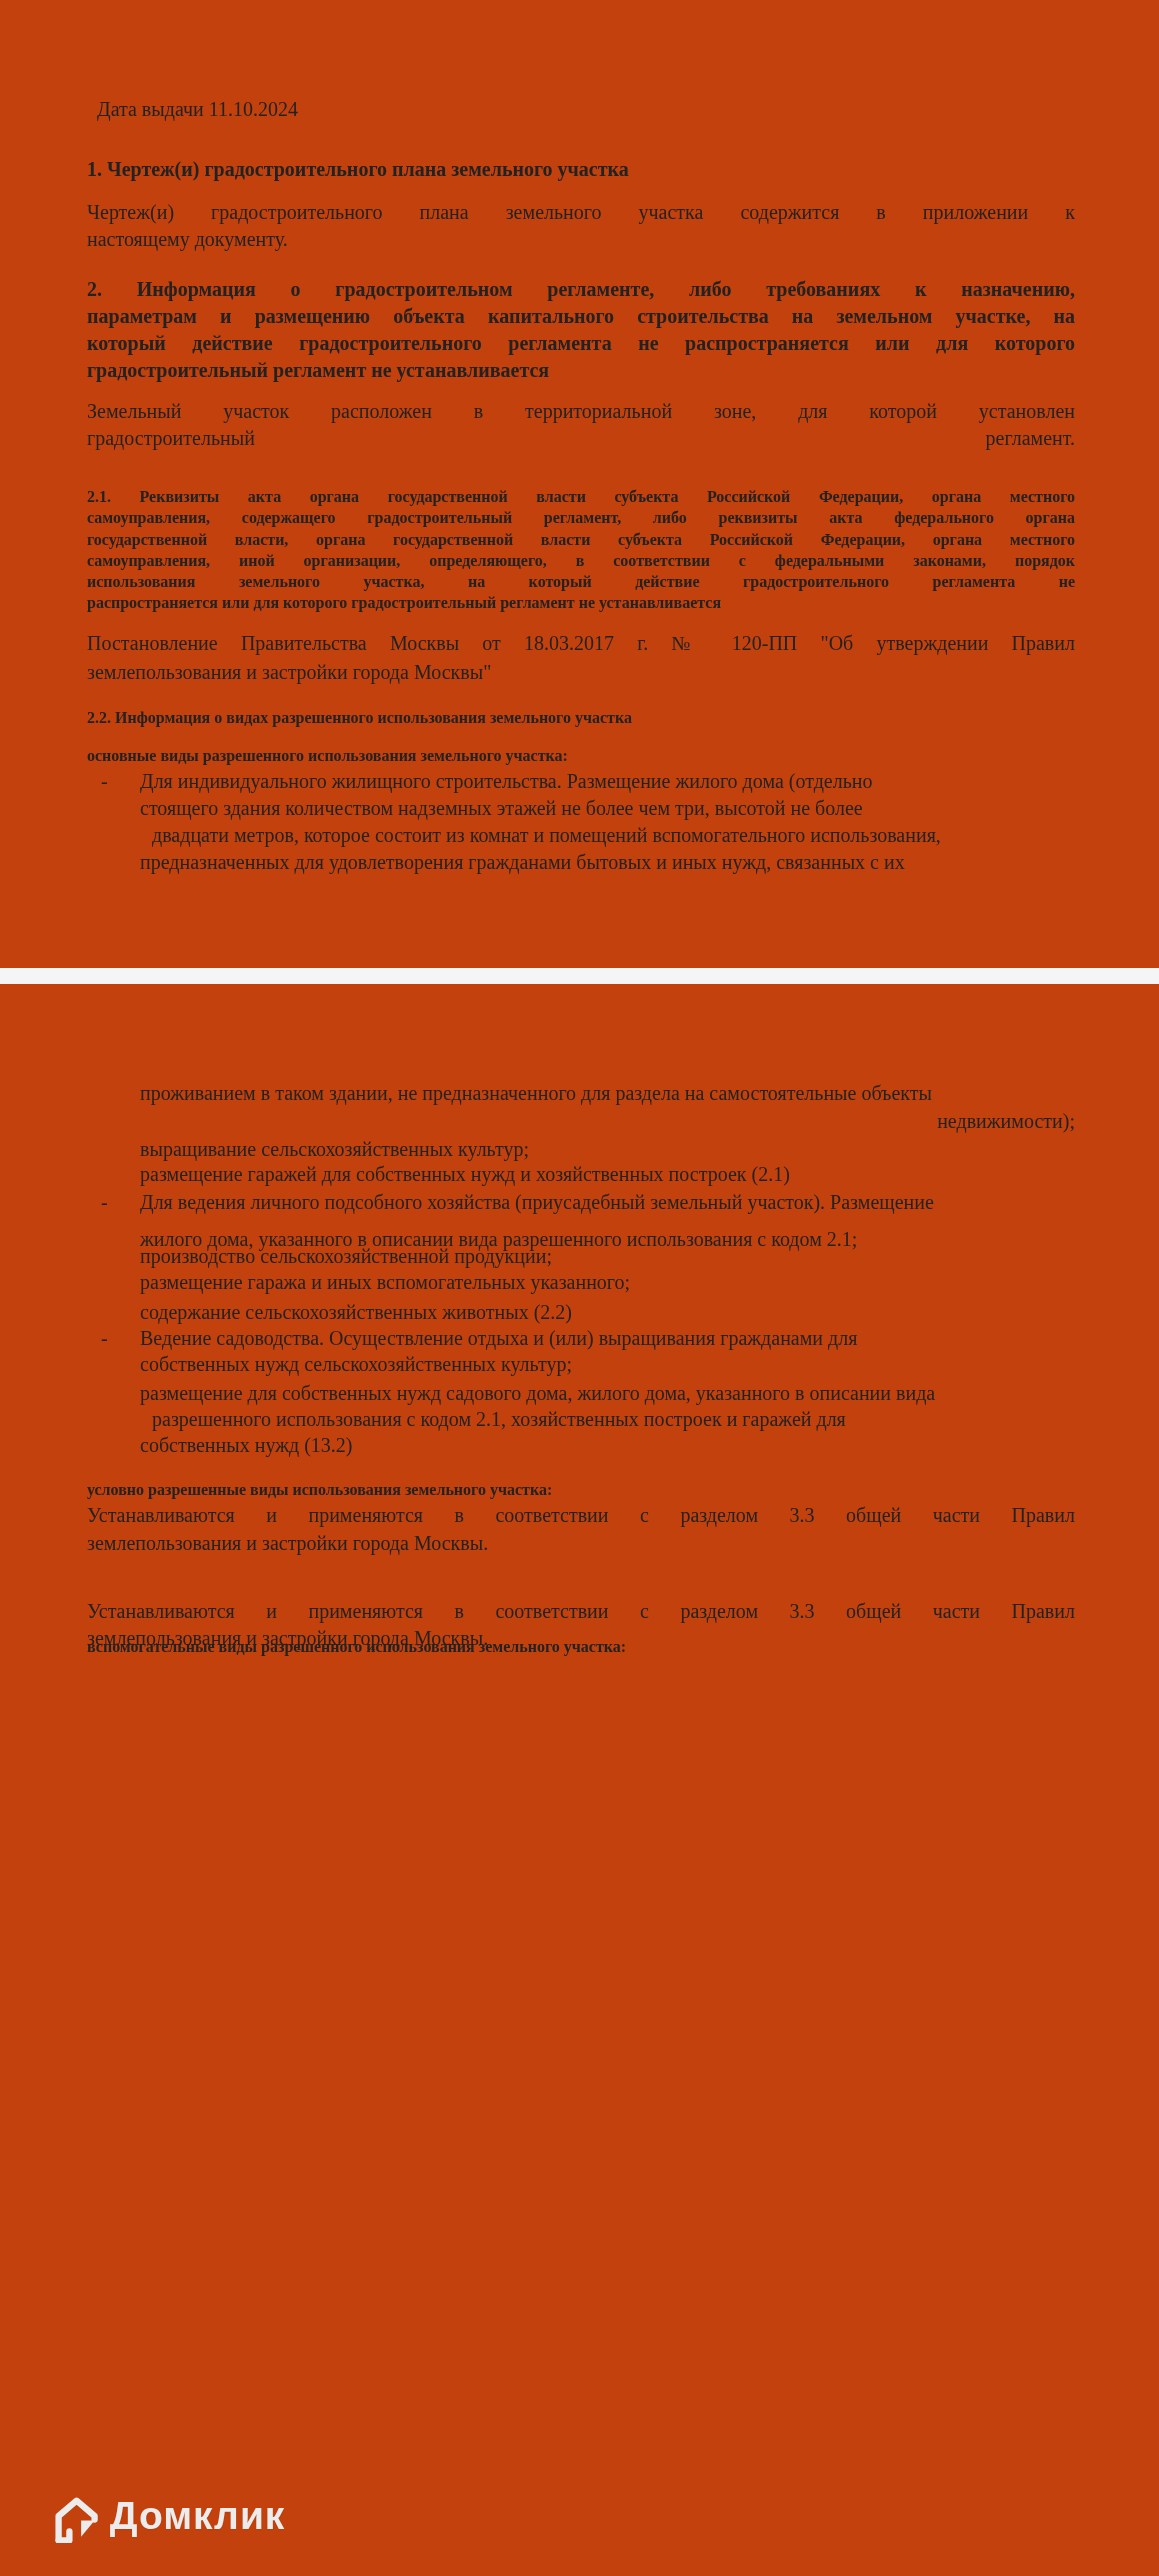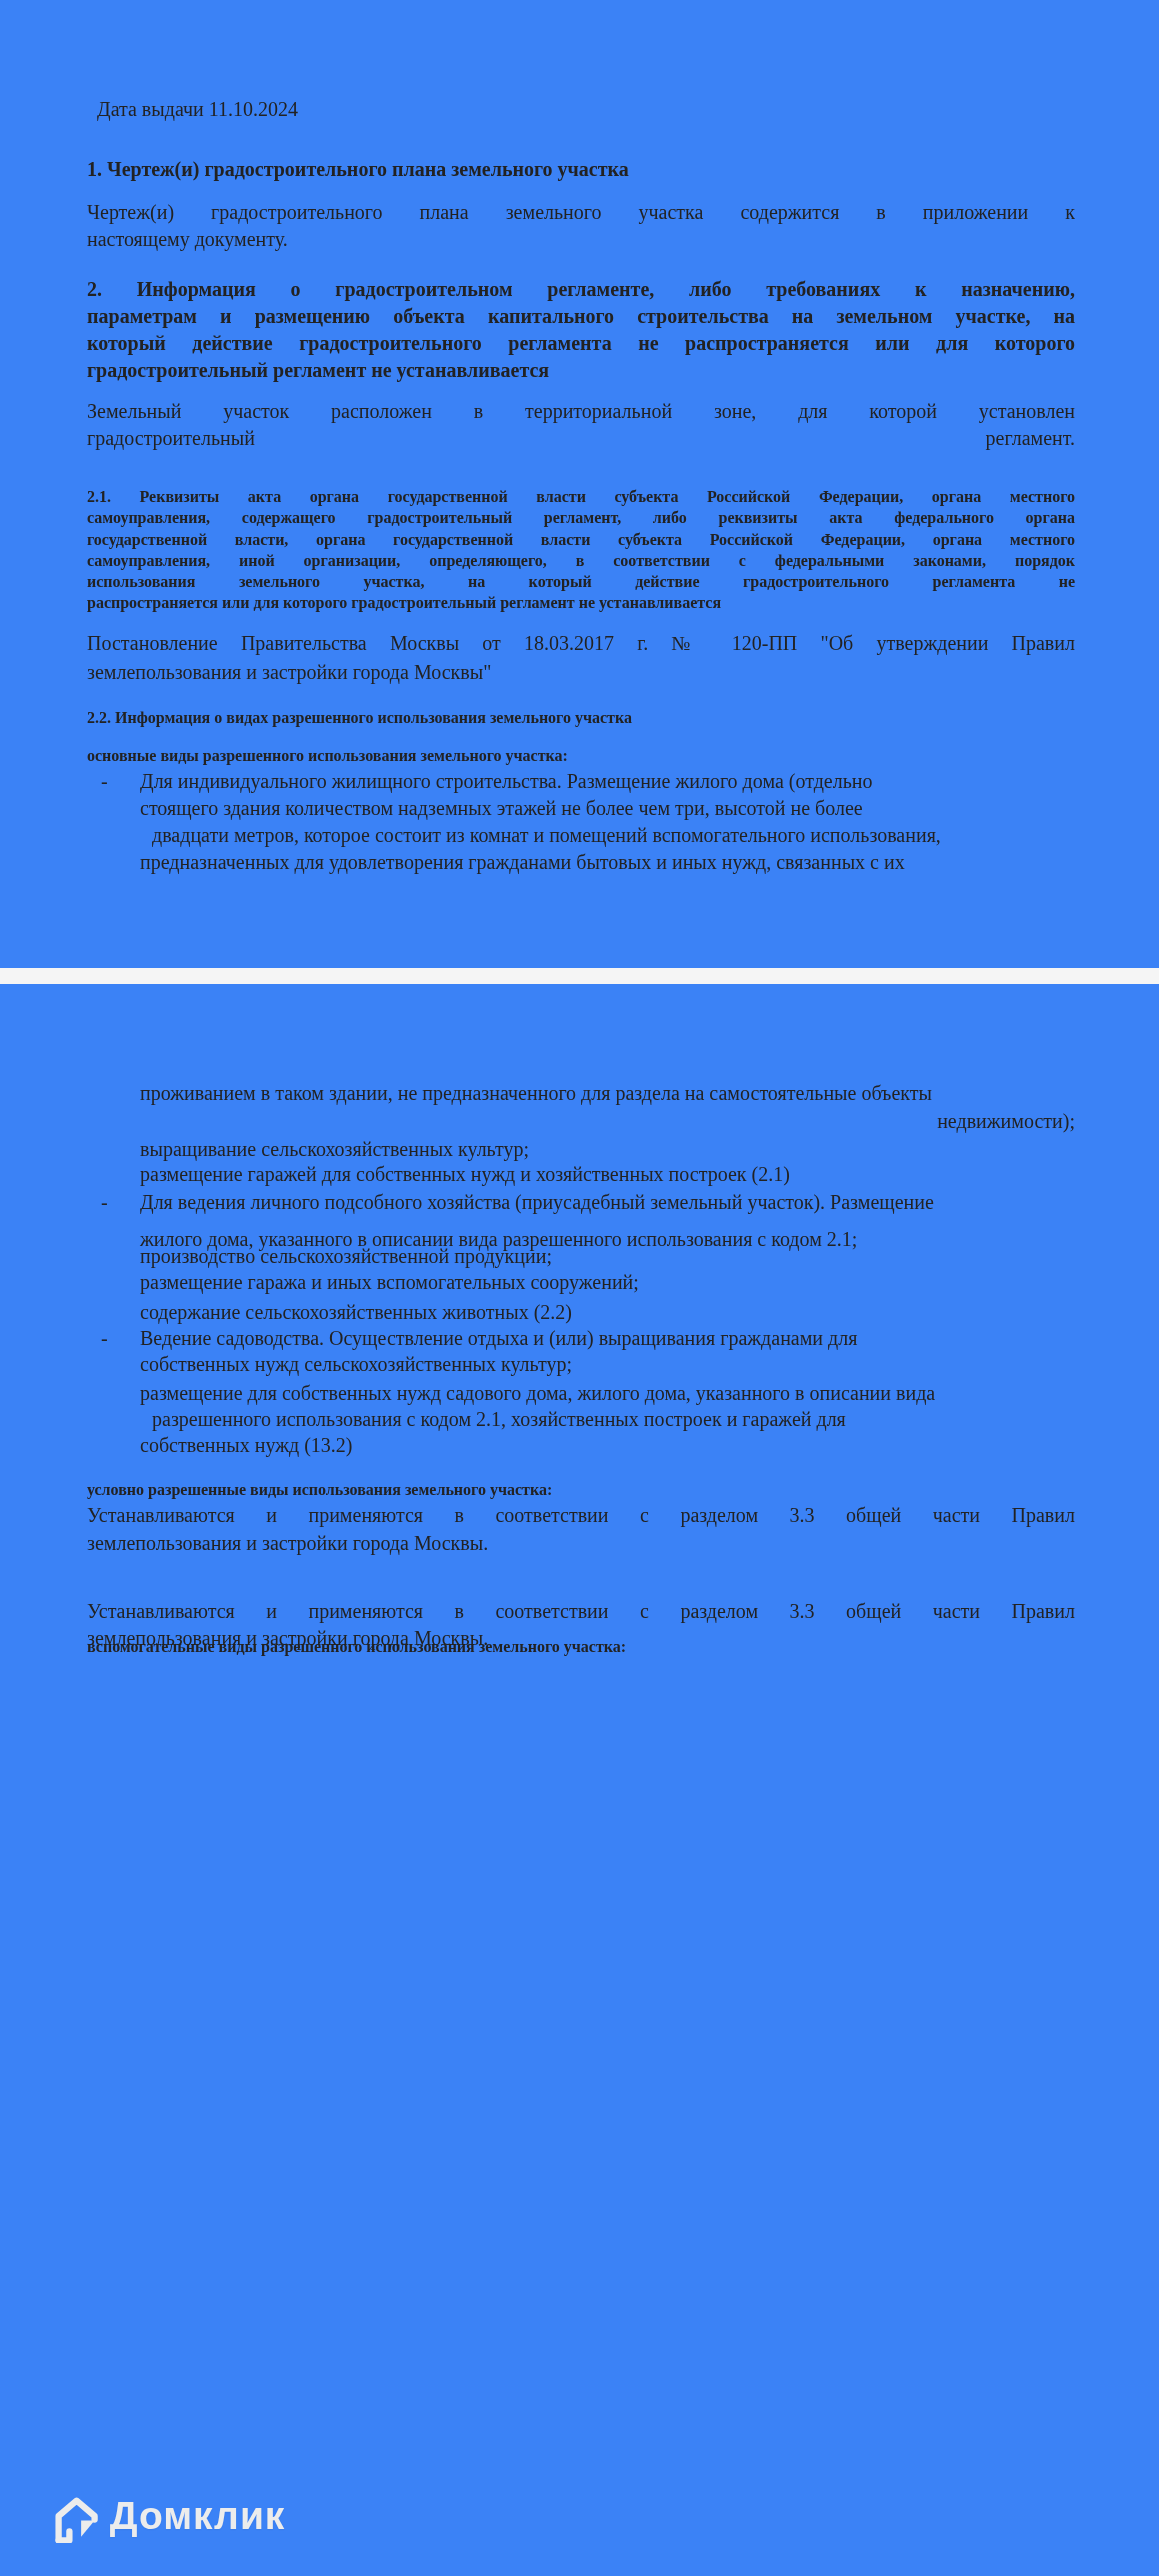--- a/index.html
+++ b/index.html
@@ -1,16 +1,16 @@
 <!DOCTYPE html>
 <html><head>
 <meta charset="utf-8">
 <style>
   html,body{margin:0;padding:0;background:#ffffff;}
-  .canvas{position:relative;width:1159px;height:2576px;background:#3b82f6;
+  .canvas{position:relative;width:1159px;height:2576px;background:#c2410c;
           font-family:"Liberation Serif",serif;overflow:hidden;}
   .ln{position:absolute;line-height:1.26;white-space:nowrap;}
   .ln.just{white-space:normal;text-align:justify;text-align-last:justify;}
   .body{font-size:20px;}
   .body-bold{font-size:20px;font-weight:700;}
   .small-bold{font-size:16px;font-weight:700;}
   .ind-margin{left:87px;width:988px;}
   .ind-date{left:97px;width:979px;}
   .ind-list{left:140px;width:935px;}
   .ln.mk{left:101px;width:29px;}
@@ -51,21 +51,21 @@
       <div class="ln body ind-list" style="top: 823px; margin-left: 12px;">двадцати метров, которое состоит из комнат и помещений вспомогательного использования,</div>
       <div class="ln body ind-list" style="top: 850px;">предназначенных для удовлетворения гражданами бытовых и иных нужд, связанных с их</div>
       <div class="ln body ind-list" style="top: 1081px;">проживанием в таком здании, не предназначенного для раздела на самостоятельные объекты</div>
       <div class="ln body ind-list" style="top: 1109px; text-align: right;">недвижимости);</div>
       <div class="ln body ind-list" style="top: 1137px;">выращивание сельскохозяйственных культур;</div>
       <div class="ln body ind-list" style="top: 1162px;">размещение гаражей для собственных нужд и хозяйственных построек (2.1)</div>
       <div class="ln body ind-list" style="top: 1190px;">Для ведения личного подсобного хозяйства (приусадебный земельный участок). Размещение</div>
       <div class="ln mk body" style="top: 1190px;">-</div>
       <div class="ln body ind-list" style="top: 1216px; margin-top: 11px;">жилого дома, указанного в описании вида разрешенного использования с кодом 2.1;</div>
       <div class="ln body ind-list" style="top: 1244px;">производство сельскохозяйственной продукции;</div>
-      <div class="ln body ind-list" style="top: 1270px;">размещение гаража и иных вспомогательных сооружений;</div>
+      <div class="ln body ind-list" style="top: 1270px;">размещение гаража и иных вспомогательных указанного;</div>
       <div class="ln body ind-list" style="top: 1300px;">содержание сельскохозяйственных животных (2.2)</div>
       <div class="ln body ind-list" style="top: 1326px;">Ведение садоводства. Осуществление отдыха и (или) выращивания гражданами для</div>
       <div class="ln mk body" style="top: 1326px;">-</div>
       <div class="ln body ind-list" style="top: 1352px;">собственных нужд сельскохозяйственных культур;</div>
       <div class="ln body ind-list" style="top: 1381px;">размещение для собственных нужд садового дома, жилого дома, указанного в описании вида</div>
       <div class="ln body ind-list" style="top: 1407px; margin-left: 12px;">разрешенного использования с кодом 2.1, хозяйственных построек и гаражей для</div>
       <div class="ln body ind-list" style="top: 1433px;">собственных нужд (13.2)</div>
       <div class="ln small-bold ind-margin" style="top: 1480px;">условно разрешенные виды использования земельного участка:</div>
       <div class="ln body ind-margin just" style="top: 1503px;">Устанавливаются и применяются в соответствии с разделом 3.3 общей части Правил</div>
       <div class="ln body ind-margin" style="top: 1531px;">землепользования и застройки города Москвы.</div>

